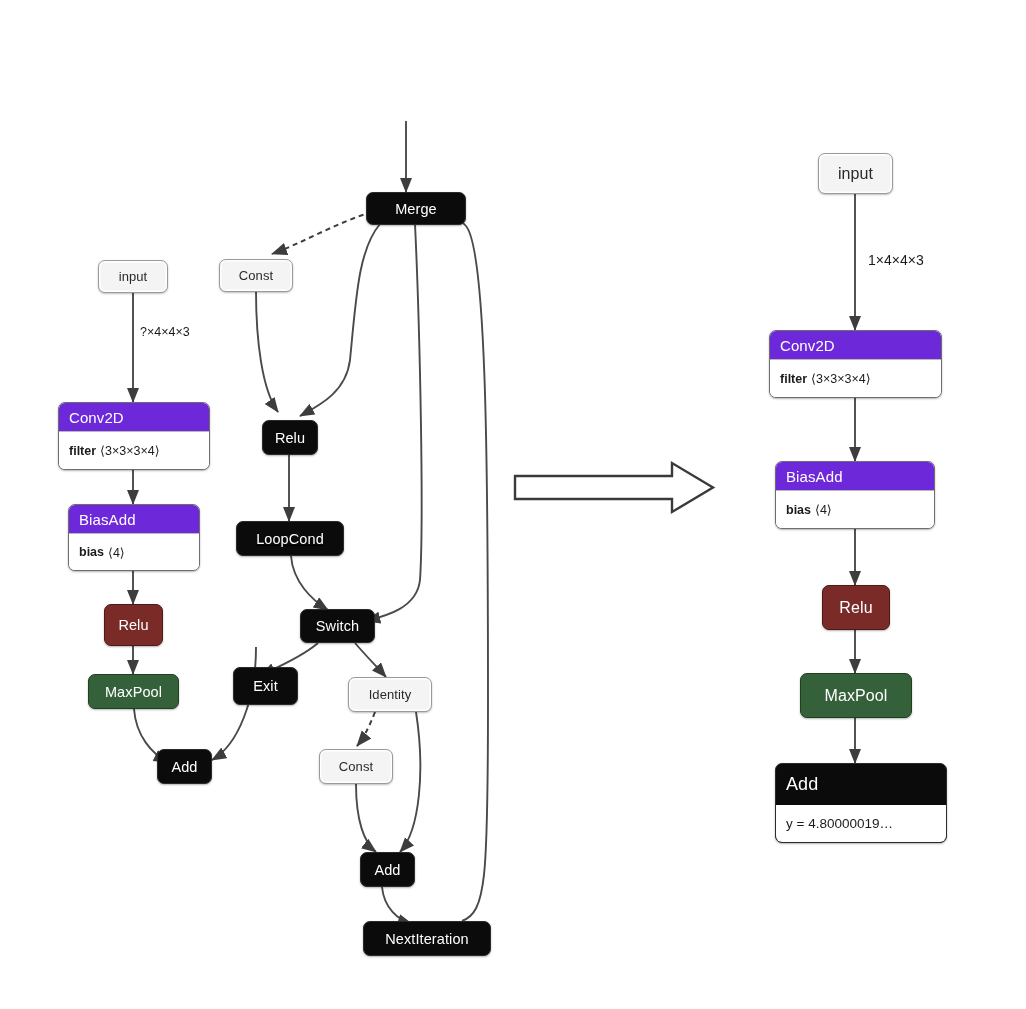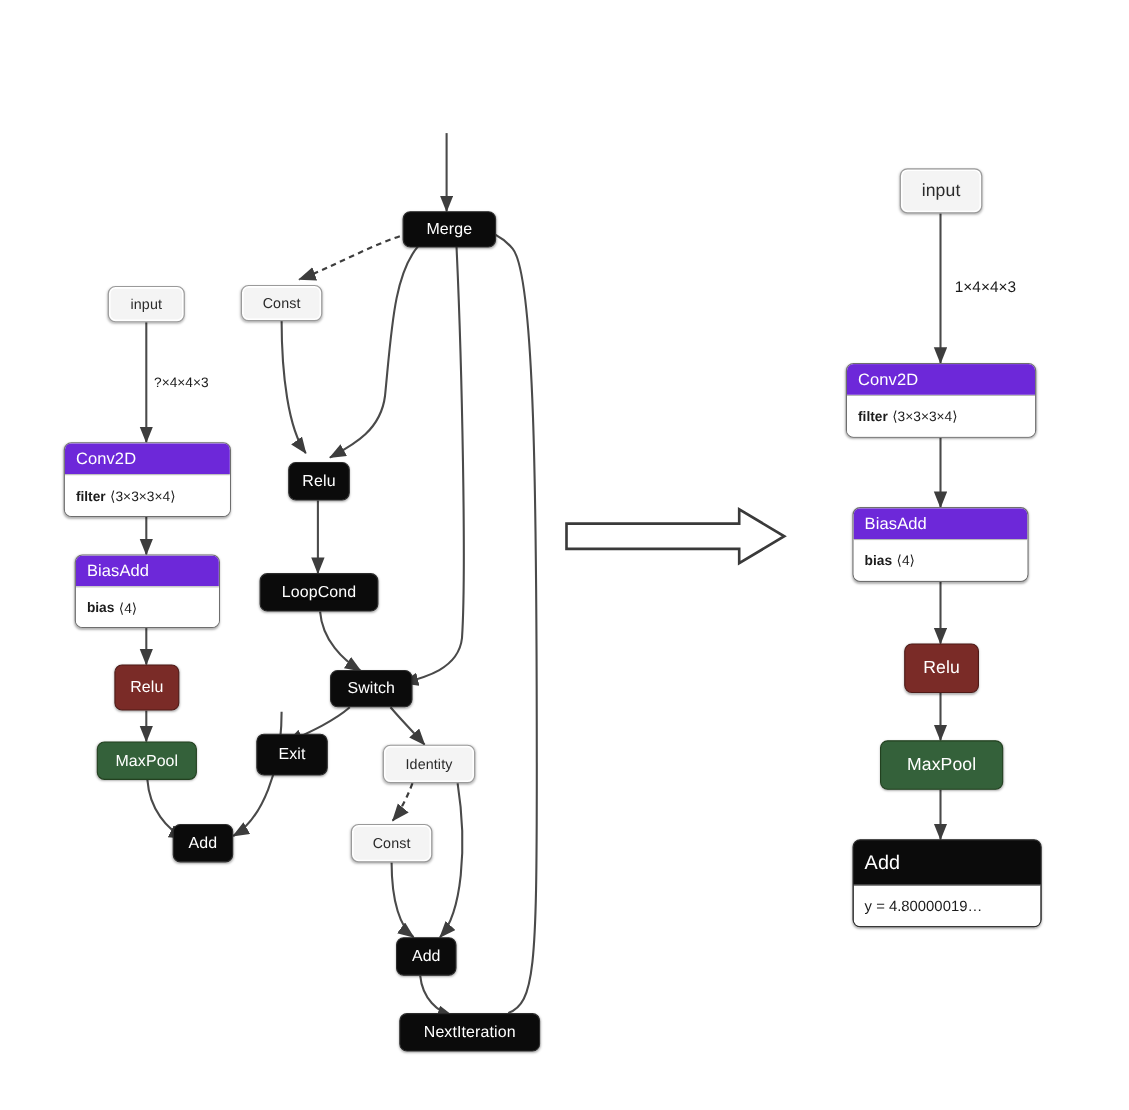--- a/index.html
+++ b/index.html
@@ -188,21 +188,21 @@
       <path d="M372,212 C338,222 300,244 272,254"></path>
       <path d="M375,712 C369,728 362,740 357,746"></path>
     </g>
   </svg>
 
   <svg class="big-arrow" style="left:512px; top:460px;" width="205" height="55" viewBox="0 0 205 55">
     <path d="M3,16 L160,16 L160,3 L201,27.5 L160,52 L160,39 L3,39 Z" fill="#ffffff" stroke="#3a3a3a" stroke-width="2.4" stroke-linejoin="miter"></path>
   </svg>
 
 
-  <div class="node simple n-black" style="left:366px; top:192px; width:85px; height:33px;">
+  <div class="node simple n-black" style="left:366px; top:192px; width:100px; height:33px;">
     <div class="hdr lbl-md">Merge</div>
   </div>
 
   <div class="node simple n-light" style="left:98px; top:260px; width:70px; height:33px;">
     <div class="hdr lbl-sm">input</div>
   </div>
 
   <div class="node simple n-light" style="left:219px; top:259px; width:74px; height:33px;">
     <div class="hdr lbl-sm">Const</div>
   </div>
@@ -260,21 +260,21 @@
   </div>
 
   <div class="node simple n-black" style="left:360px; top:852px; width:55px; height:35px;">
     <div class="hdr lbl-md">Add</div>
   </div>
 
   <div class="node simple n-black" style="left:363px; top:921px; width:128px; height:35px;">
     <div class="hdr lbl-md">NextIteration</div>
   </div>
 
-  <div class="edge-label" style="left:140px; top:341px;">?×4×4×3</div>
+  <div class="edge-label" style="left:140px; top:325px;">?×4×4×3</div>
 
   <div class="node simple n-light" style="left:818px; top:153px; width:75px; height:41px;">
     <div class="hdr lbl-lg">input</div>
   </div>
 
   <div class="node two n-blue" style="left:769px; top:330px; width:173px; height:68px;">
     <div class="hdr lbl-lg">Conv2D</div>
     <div class="attr">
       <b>filter</b>
       <span>⟨3×3×3×4⟩</span>

